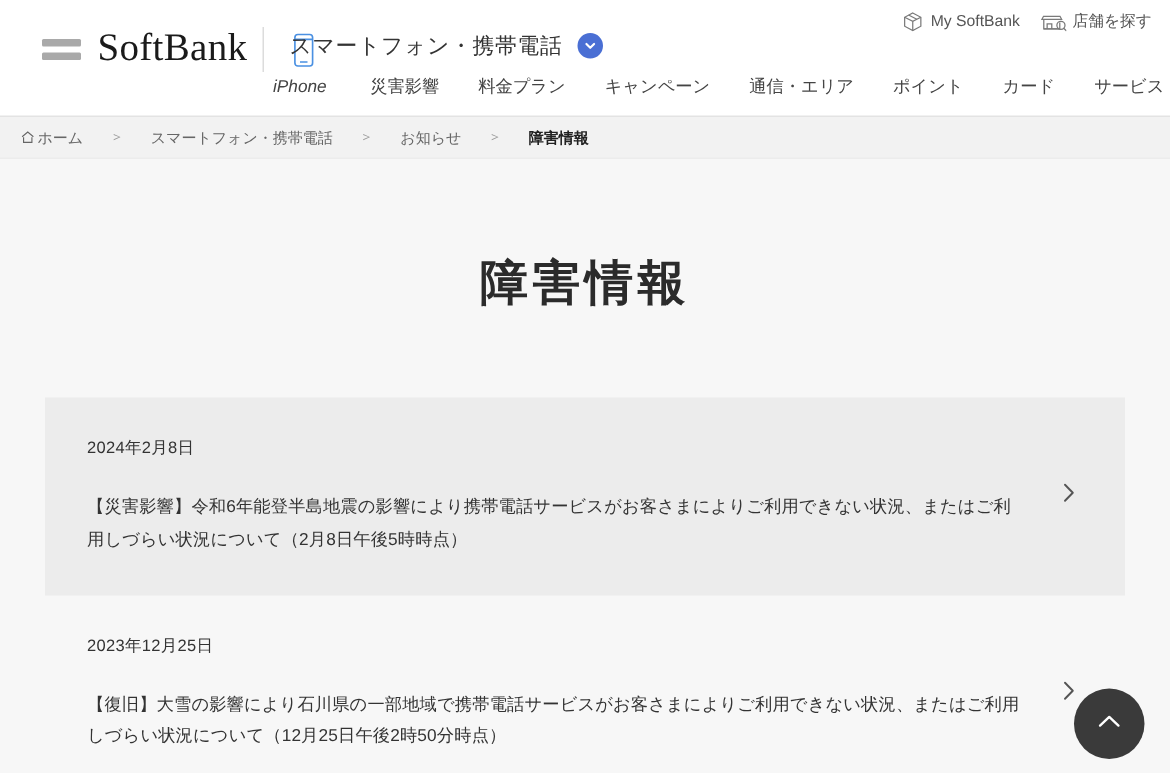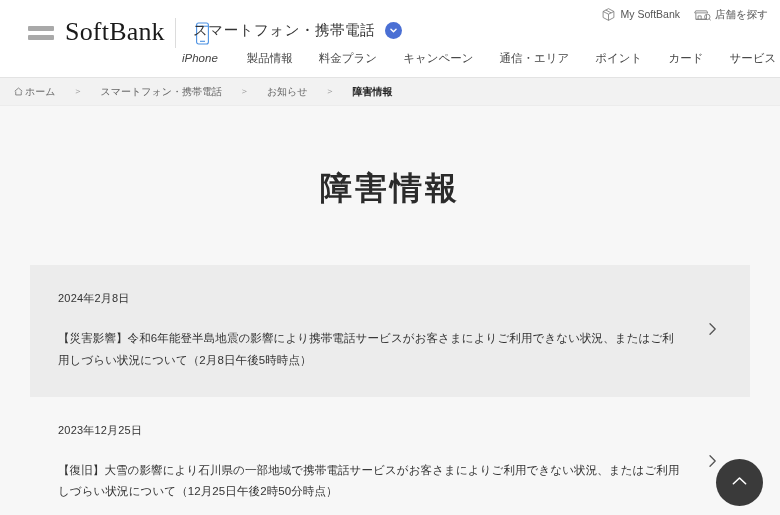--- a/index.html
+++ b/index.html
@@ -319,21 +319,21 @@
       <span class="category-title">スマートフォン・携帯電話</span>
       <span class="cat-chevron">
         <svg width="9" height="9" viewBox="0 0 12 12" fill="none" stroke="#ffffff" stroke-width="1.9" stroke-linecap="round" stroke-linejoin="round">
           <path d="M2.6 4.4 6 7.8 9.4 4.4"></path>
         </svg>
       </span>
     </div>
 
     <nav class="nav-row">
       <a class="nav-item first">iPhone</a>
-      <a class="nav-item">製品情報</a>
+      <a class="nav-item">災害影響</a>
       <a class="nav-item">料金プラン</a>
       <a class="nav-item">キャンペーン</a>
       <a class="nav-item">通信・エリア</a>
       <a class="nav-item">ポイント</a>
       <a class="nav-item">カード</a>
       <a class="nav-item">サービス</a>
 
     </nav>
   </div>
 

